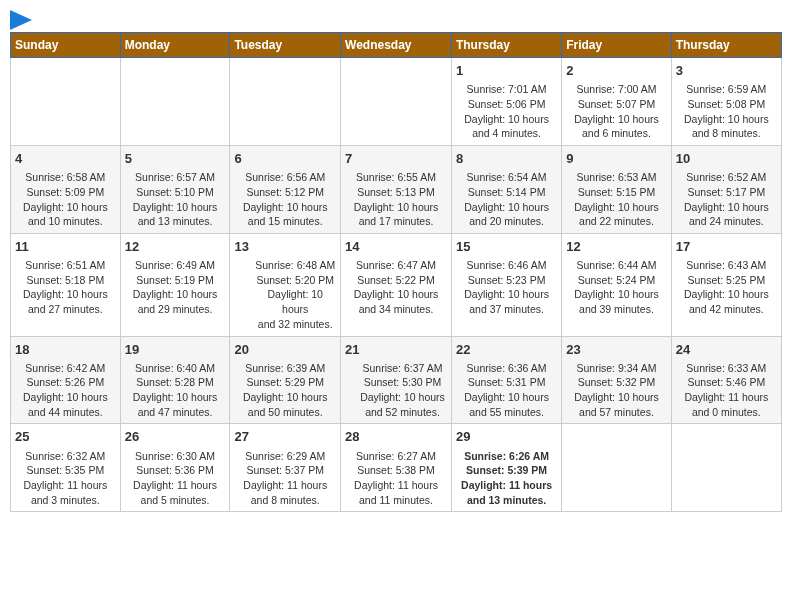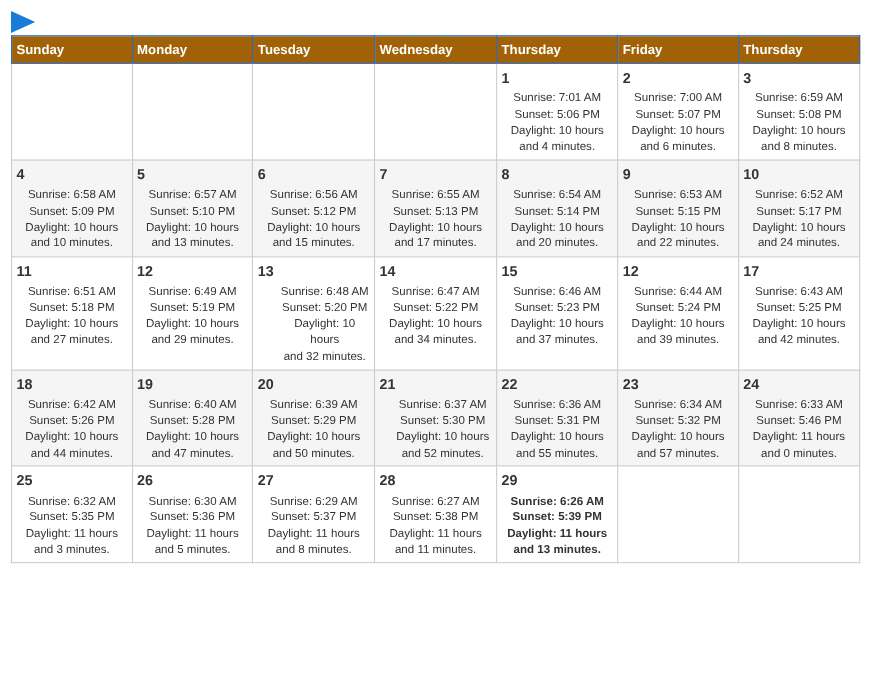--- a/index.html
+++ b/index.html
@@ -277,21 +277,21 @@
         </td>
         <td>
           <div class="day-num">22</div>
           <div class="day-info" style="white-space: pre-line;">Sunrise: 6:36 AM
 Sunset: 5:31 PM
 Daylight: 10 hours
 and 55 minutes.</div>
         </td>
         <td>
           <div class="day-num">23</div>
-          <div class="day-info" style="white-space: pre-line;">Sunrise: 6:34 AM
+          <div class="day-info" style="white-space: pre-line;">Sunrise: 9:34 AM
 Sunset: 5:32 PM
 Daylight: 10 hours
 and 57 minutes.</div>
         </td>
         <td>
           <div class="day-num">24</div>
           <div class="day-info" style="white-space: pre-line;">Sunrise: 6:33 AM
 Sunset: 5:46 PM
 Daylight: 11 hours
 and 0 minutes.</div>

